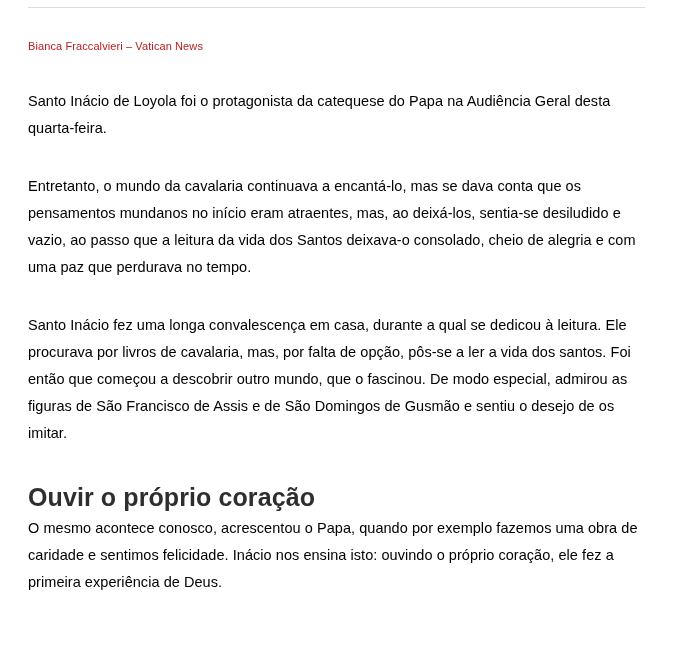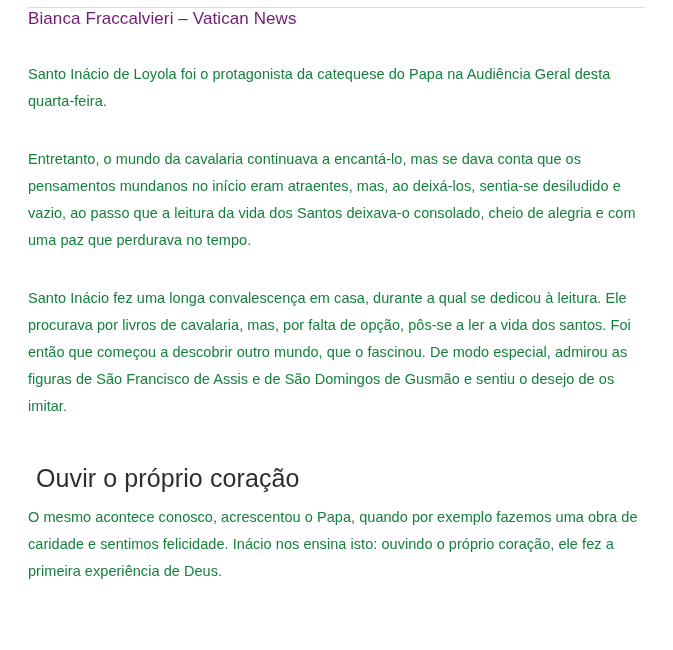--- a/index.html
+++ b/index.html
@@ -25,41 +25,42 @@
   .rule {
     height: 1px;
     background: #dcdcdc;
     border: 0;
     margin: 0;
   }
   .rule-top {
     margin-top: 7px;
   }
   .byline {
-    font-size: 17px;
+    font-size: 11px;
     line-height: 22px;
-    color: #701a75;
+    color: #b91c1c;
+    margin-top: 27px;
     letter-spacing: 0.1px;
   }
   p.body {
     font-size: 14.5px;
     line-height: 27px;
-    color: #15803d;
+    color: #000000;
     margin: 0;
     padding-top: 31px;
     letter-spacing: 0.05px;
   }
   p.body.tight {
     padding-top: 2px;
   }
   h2.subhead {
     font-size: 25px;
-    font-weight: 400;
+    font-weight: 700;
     color: #2e2e2e;
-    margin: 8px;
+    margin: 0;
     padding-top: 34px;
     letter-spacing: 0.1px;
     line-height: 32px;
   }
 </style>
 </head>
 <body>
 
 <div class="page">
 

